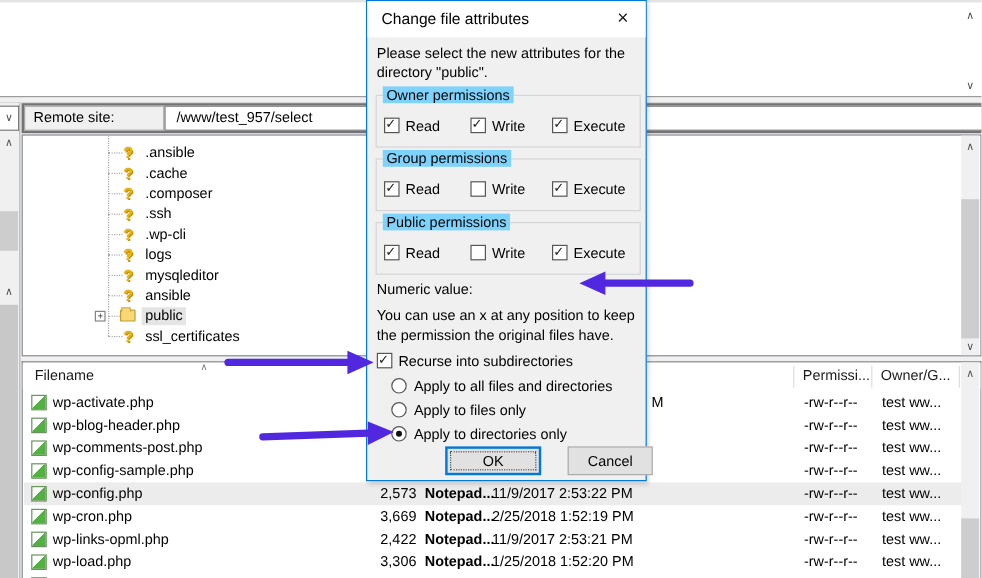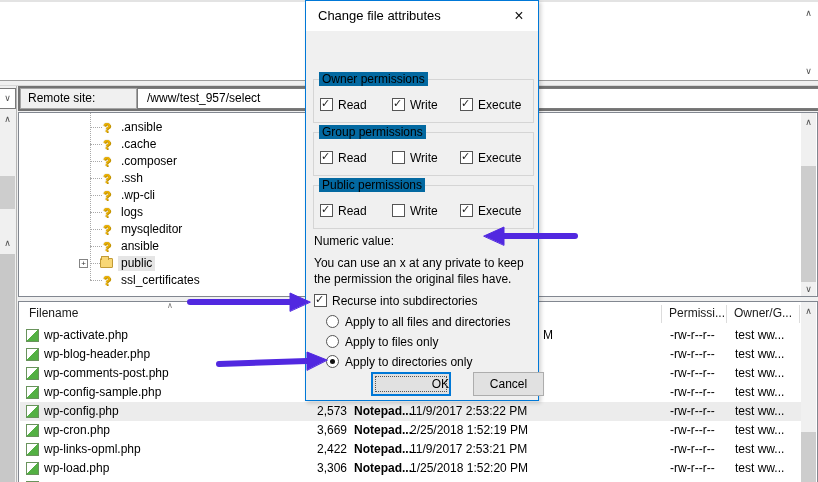--- a/index.html
+++ b/index.html
@@ -61,37 +61,37 @@
   .file-pane .vscroll { position:absolute; right:1px; top:0; width:15px; height:180px; background:#f0f0f0; }
   .file-pane .thumb { position:absolute; left:0; top:130px; width:15px; height:50px; background:#cdcdcd; }
 
   
   .dialog { position:absolute; left:305px; top:0; width:234px; height:401px; background:#f0f0f0; border:1px solid #0078d7; z-index:10; box-shadow:2px 2px 4px rgba(0,0,0,0.18); }
   .dlg-titlebar { position:absolute; left:0; top:0; width:232px; height:30px; background:#fff; }
   .dlg-title { position:absolute; left:12px; top:7px; font-size:13px; }
   .dlg-close { position:absolute; right:6px; top:2px; width:26px; height:26px; text-align:center; line-height:26px; font-size:16px; color:#111; cursor:default; }
   .dlg-intro { position:absolute; left:8px; top:36px; width:222px; line-height:1.3; }
   .grp { position:absolute; left:7px; width:221px; height:44px; border:1px solid #d5d5d5; }
-  .grp-label { position:absolute; left:5px; top:-8px; background:#0369a1; padding:0 3px; }
+  .grp-label { position:absolute; left:5px; top:-8px; background:#7dd3fc; padding:0 3px; }
   .cbrow { position:absolute; top:17px; left:0; width:100%; height:16px; }
   .cb-item { position:absolute; top:0; height:16px; }
   .cb { position:absolute; left:0; top:1px; width:13px; height:13px; background:#fff; border:1px solid #555; }
   .cb .cb-mark { display:none; position:absolute; left:0px; top:-2px; font-size:11px; color:#222; }
   .cb.checked .cb-mark { display:block; }
   .cb-text { position:absolute; left:18px; top:0; line-height:16px; }
   .numeric-label { position:absolute; left:8px; top:233px; }
   .numeric-input { position:absolute; left:72px; top:228px; width:100px; height:22px; background:#fff; border:1px solid #7a7a7a; line-height:20px; padding-left:6px; }
   .dlg-hint { position:absolute; left:8px; top:255px; width:226px; line-height:1.3; }
   .recurse { position:absolute; left:8px; top:292px; height:16px; width:220px; }
   .radio-item { position:absolute; left:20px; height:16px; width:210px; }
   .radio { position:absolute; left:0; top:1px; width:13px; height:13px; background:#fff; border:1px solid #555; border-radius:50%; }
   .radio.selected::after { content:""; position:absolute; left:3px; top:3px; width:5px; height:5px; background:#111; border-radius:50%; }
   .radio-text { position:absolute; left:19px; top:0; line-height:16px; }
   .btn { position:absolute; top:371px; height:24px; background:#e1e1e1; text-align:center; line-height:21px; cursor:default; }
-  .btn-ok { left:65px; width:80px; border:2px solid #0078d7;text-align:right; }
+  .btn-ok { left:65px; width:80px; border:2px solid #0078d7; }
   .btn-ok::after { content:""; position:absolute; left:2px; top:2px; right:2px; bottom:2px; border:1px dotted #555; }
   .btn-cancel { left:167px; width:71px; border:1px solid #adadad; line-height:22px; }
 
   .arrows { position:absolute; left:0; top:0; z-index:20; pointer-events:none; }
 </style>
 </head>
 <body>
 
 <div class="screen">
 
@@ -279,20 +279,21 @@
       <div class="scroll-btn" style="top:2px">∧</div>
       <div class="thumb"></div>
     </div>
   </div>
 
   <div class="dialog">
     <div class="dlg-titlebar">
       <span class="dlg-title">Change file attributes</span>
       <span class="dlg-close">×</span>
     </div>
+    <div class="dlg-intro">Please select the new attributes for the directory "public".</div>
 
     <div class="grp" style="top:78px">
       <span class="grp-label">Owner permissions</span>
       <div class="cbrow">
         <span class="cb-item" style="left:6px;width:60px">
           <span class="cb checked">
               <span class="cb-mark">✓</span>
             </span>
           <span class="cb-text">Read</span>
         </span>
@@ -350,21 +351,21 @@
           <span class="cb checked">
               <span class="cb-mark">✓</span>
             </span>
           <span class="cb-text">Execute</span>
         </span>
       </div>
     </div>
 
     <span class="numeric-label">Numeric value:</span>
 
-    <div class="dlg-hint">You can use an x at any private to keep the permission the original files have.</div>
+    <div class="dlg-hint">You can use an x at any position to keep the permission the original files have.</div>
 
     <div class="recurse">
       <span class="cb checked">
           <span class="cb-mark">✓</span>
         </span>
       <span class="cb-text">Recurse into subdirectories</span>
     </div>
 
     <div class="radio-item" style="top:313px">
       <span class="radio"></span>

